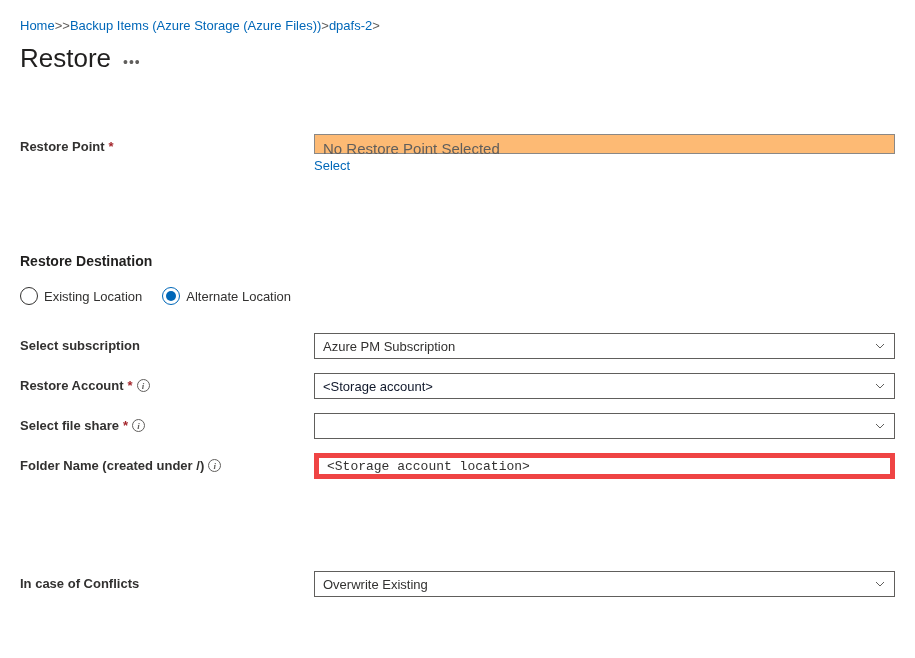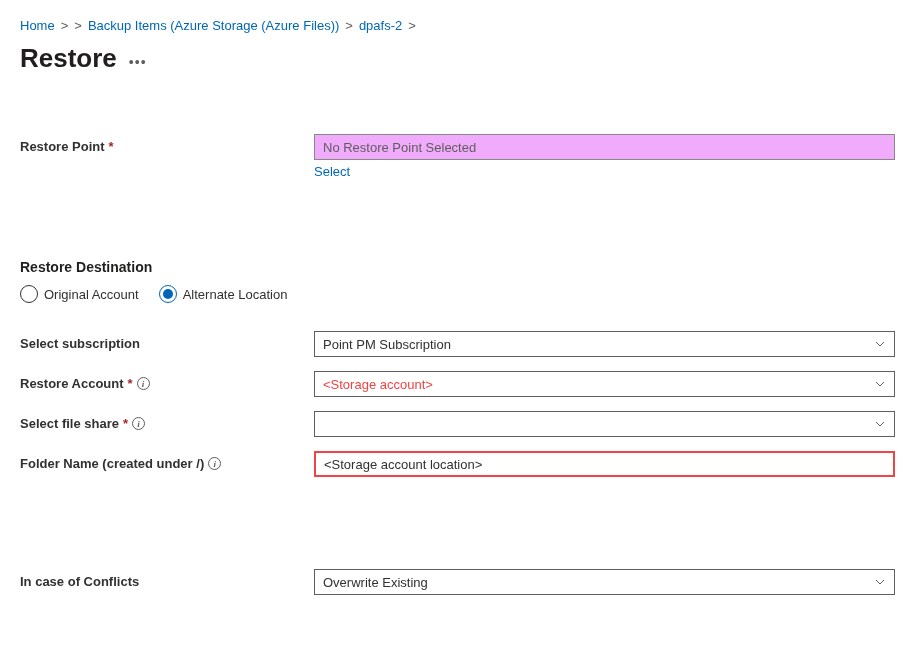--- a/index.html
+++ b/index.html
@@ -8,39 +8,38 @@
       font-size: 13px;
       color: #323130;
       background: #fff;
       padding: 18px 20px;
       width: 915px;
     }
     .breadcrumb {
       display: flex;
       flex-wrap: wrap;
       align-items: flex-end;
-      gap: 6px;
       font-size: 13px;
       margin-bottom: 10px;
     }
     .breadcrumb a {
       color: #0067b8;
       text-decoration: none;
       cursor: pointer;
     }
     .breadcrumb .sep { color: #605e5c; }
     .page-title-row {
       display: flex;
       align-items: center;
       gap: 12px;
       margin-bottom: 60px;
     }
     h1.page-title {
       font-size: 26px;
-      font-weight: 700;
+      font-weight: 400;
       color: #201f1e;
     }
     .more-dots {
       color: #605e5c;
       font-size: 14px;
       letter-spacing: 1px;
       padding-top: 6px;
       cursor: pointer;
     }
     .form-row {
@@ -56,41 +55,41 @@
       color: #323130;
       display: flex;
       align-items: center;
       gap: 4px;
       font-weight: bold;
     }
     .form-label .req { color: #a4262c; }
     .form-control-area { flex: 1; }
     .readonly-field {
       border: 1px solid #8a8886;
-      background: #f0abfc;
+      background: #fdba74;
       color: #605e5c;
       padding: 5px 8px;
       width: 100%;
-      height: 26px;
-      font-size: 13px;
+      height: 20px;
+      font-size: 15px;
       cursor: default;
     }
     .link-btn {
       color: #0067b8;
       font-size: 13px;
       cursor: pointer;
       display: inline-block;
       margin-top: 4px;
     }
     .section-heading {
       font-size: 14px;
       font-weight: 600;
       color: #201f1e;
       margin-top: 80px;
-      margin-bottom: 10px;
+      margin-bottom: 18px;
     }
     .radio-group {
       display: flex;
       gap: 20px;
       align-items: center;
       margin-bottom: 28px;
     }
     .radio-item {
       display: flex;
       align-items: center;
@@ -121,31 +120,31 @@
       height: 26px;
       display: flex;
       align-items: center;
       justify-content: space-between;
       padding: 0 8px;
       cursor: pointer;
       font-size: 13px;
     }
     .dropdown .chevron svg { display: block; }
     .text-input {
-      border: 2px solid #ef4444;
+      border: 5px solid #ef4444;
       background: #fff;
       width: 100%;
       height: 26px;
       padding: 0 8px;
       font-size: 13px;
-      font-family: Liberation Sans, sans-serif;
+      font-family: Liberation Mono, monospace;
       color: #323130;
     }
     .text-input::placeholder { color: #323130; }
-    .dropdown.placeholder { color: #ef4444; }
+    .dropdown.placeholder { color: #0f172a; }
     .info-icon {
       width: 13px; height: 13px;
       border: 1px solid #605e5c;
       border-radius: 50%;
       display: inline-flex;
       align-items: center;
       justify-content: center;
       font-size: 9px;
       color: #605e5c;
       font-style: italic;
@@ -181,35 +180,35 @@
     <div class="readonly-field">No Restore Point Selected</div>
     <span class="link-btn">Select</span>
   </div>
 </div>
 
 <div class="section-heading">Restore Destination</div>
 
 <div class="radio-group">
   <label class="radio-item">
     <span class="radio-circle"></span>
-    <span>Original Account</span>
+    <span>Existing Location</span>
   </label>
   <label class="radio-item">
     <span class="radio-circle checked"></span>
     <span>Alternate Location</span>
   </label>
 </div>
 
 <div class="form-row">
   <div class="form-label">
     <span>Select subscription</span>
   </div>
   <div class="form-control-area">
     <div class="dropdown">
-      <span>Point PM Subscription</span>
+      <span>Azure PM Subscription</span>
       <span class="chevron">
         <svg width="12" height="12" viewBox="0 0 12 12">
             <path d="M2 4 L6 8 L10 4" stroke="#605e5c" stroke-width="1" fill="none"></path>
           </svg>
       </span>
     </div>
   </div>
 </div>
 
 <div class="form-row">

